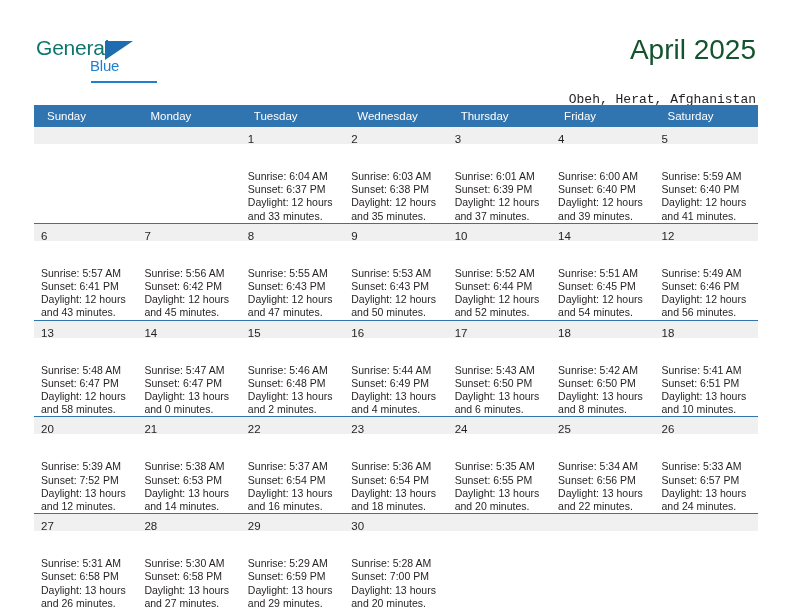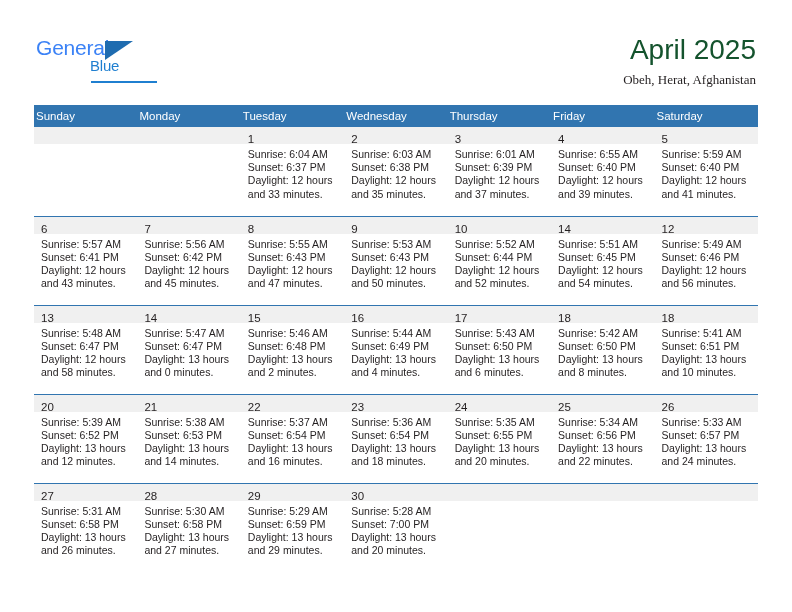--- a/index.html
+++ b/index.html
@@ -35,21 +35,21 @@
     top: 36px;
     width: 140px;
     height: 46px;
   }
   .logo-general {
     position: absolute;
     left: 0;
     top: 0;
     font-size: 21px;
     letter-spacing: -0.2px;
-    color: #3b82f6;
+    color: #0f766e;
     font-family: "Liberation Sans", sans-serif;
   }
   .logo-tri {
     position: absolute;
     left: 69px;
     top: 5px;
     width: 0;
     height: 0;
     border-left: 28px solid #1f6cb0;
     border-bottom: 19px solid transparent;
@@ -77,46 +77,46 @@
     top: 34px;
     font-size: 28px;
     color: #14532d;
     text-align: right;
     white-space: nowrap;
     font-family: "Liberation Sans", sans-serif;
   }
   .subtitle {
     position: absolute;
     right: 36px;
-    top: 72px;
+    top: 92px;
     font-size: 13px;
     color: #231f20;
     text-align: right;
     white-space: nowrap;
-    font-family: Liberation Serif, serif;
+    font-family: Liberation Mono, monospace;
   }
 
   
   .calendar {
     position: absolute;
     left: 34px;
     top: 105px;
     width: 724px;
     border-collapse: collapse;
     table-layout: fixed;
   }
   .calendar col { width: 103.43px; }
 
   thead th {
     background: #3175b0;
     color: #ffffff;
     font-size: 11.5px;
     font-weight: normal;
     text-align: left;
-    padding: 5px 0 5px 2px;
+    padding: 5px 0 5px 13px;
     height: 19px;
     box-sizing: border-box;
     font-family: "Liberation Sans", sans-serif;
   }
 
   tbody td {
     vertical-align: top;
     padding: 0;
     border-top: 1px solid #3175b0;
     background: #ffffff;
@@ -133,20 +133,21 @@
     box-sizing: border-box;
   }
   .daynum {
     font-size: 11.5px;
     color: #231f20;
     line-height: 13px;
     font-family: "Liberation Sans", sans-serif;
   }
   .cell-body {
     padding: 4px 5px 0 7px;
+    margin-top: 22px;
   }
   .cell-line {
     font-size: 10.5px;
     line-height: 13.2px;
     color: #231f20;
     white-space: nowrap;
     font-family: "Liberation Sans", sans-serif;
   }
 </style>
 </head>
@@ -217,21 +218,21 @@
             <div class="cell-body">
               <div class="cell-line">Sunrise: 6:01 AM</div>
               <div class="cell-line">Sunset: 6:39 PM</div>
               <div class="cell-line">Daylight: 12 hours</div>
               <div class="cell-line">and 37 minutes.</div>
             </div>
           </td>
           <td>
             <div class="daynum-band"><span class="daynum">4</span></div>
             <div class="cell-body">
-              <div class="cell-line">Sunrise: 6:55 AM</div>
+              <div class="cell-line">Sunrise: 6:00 AM</div>
               <div class="cell-line">Sunset: 6:40 PM</div>
               <div class="cell-line">Daylight: 12 hours</div>
               <div class="cell-line">and 39 minutes.</div>
             </div>
           </td>
           <td>
             <div class="daynum-band"><span class="daynum">5</span></div>
             <div class="cell-body">
               <div class="cell-line">Sunrise: 5:59 AM</div>
               <div class="cell-line">Sunset: 6:40 PM</div>
@@ -368,21 +369,21 @@
               <div class="cell-line">Daylight: 13 hours</div>
               <div class="cell-line">and 10 minutes.</div>
             </div>
           </td>
         </tr>
         <tr>
           <td>
             <div class="daynum-band"><span class="daynum">20</span></div>
             <div class="cell-body">
               <div class="cell-line">Sunrise: 5:39 AM</div>
-              <div class="cell-line">Sunset: 6:52 PM</div>
+              <div class="cell-line">Sunset: 7:52 PM</div>
               <div class="cell-line">Daylight: 13 hours</div>
               <div class="cell-line">and 12 minutes.</div>
             </div>
           </td>
           <td>
             <div class="daynum-band"><span class="daynum">21</span></div>
             <div class="cell-body">
               <div class="cell-line">Sunrise: 5:38 AM</div>
               <div class="cell-line">Sunset: 6:53 PM</div>
               <div class="cell-line">Daylight: 13 hours</div>

